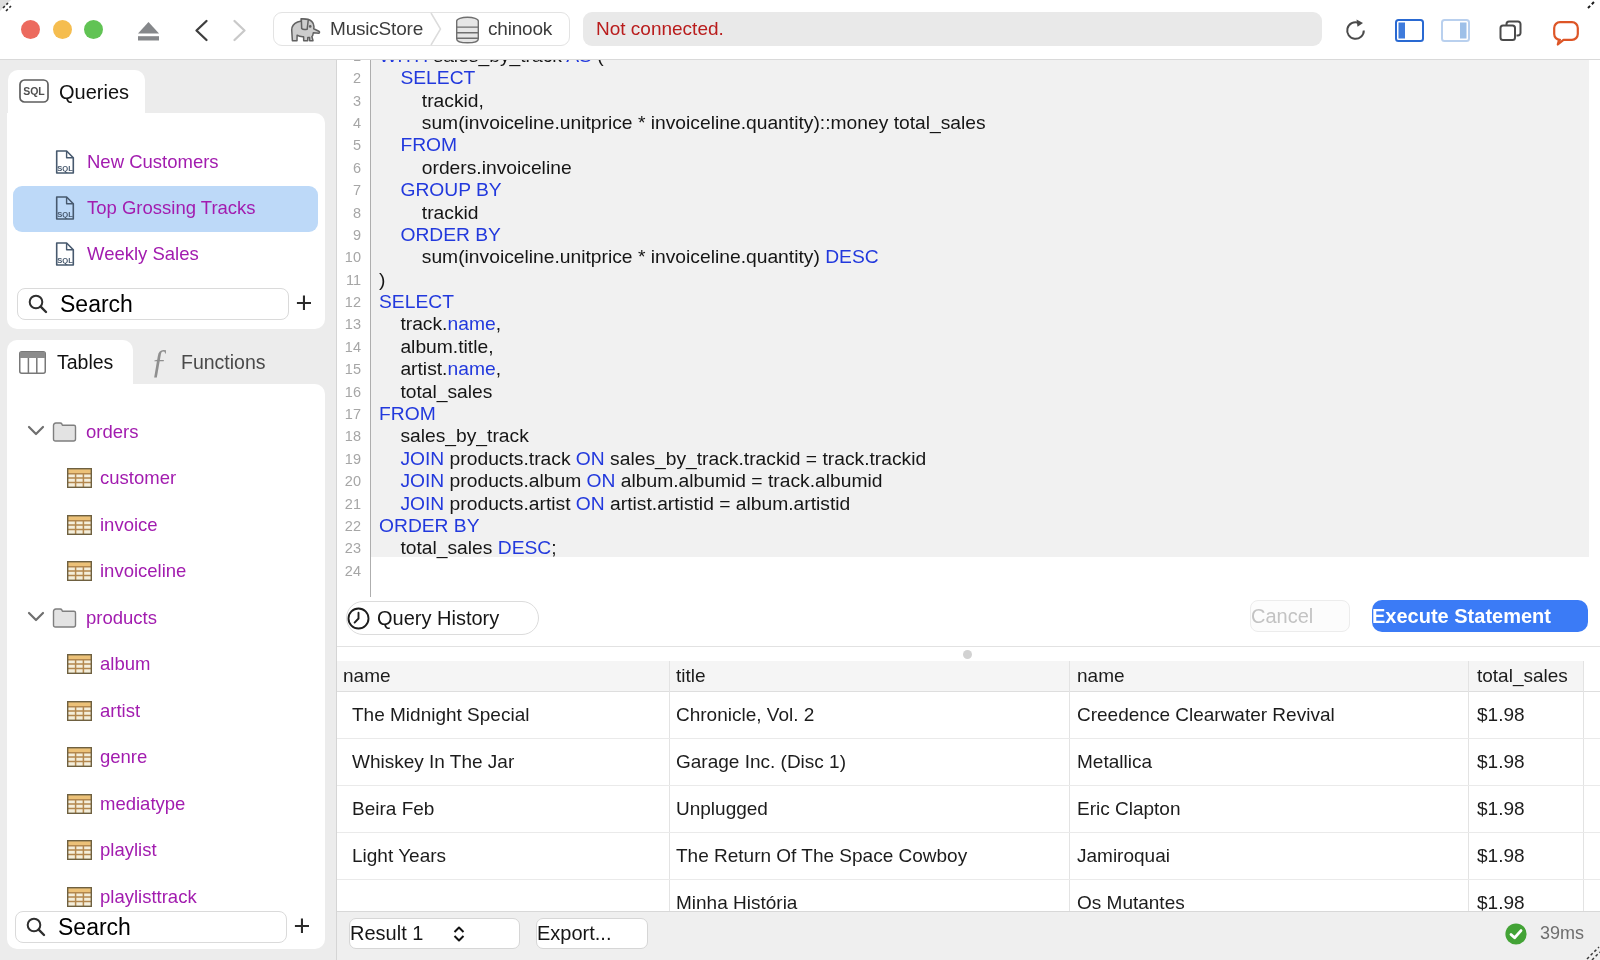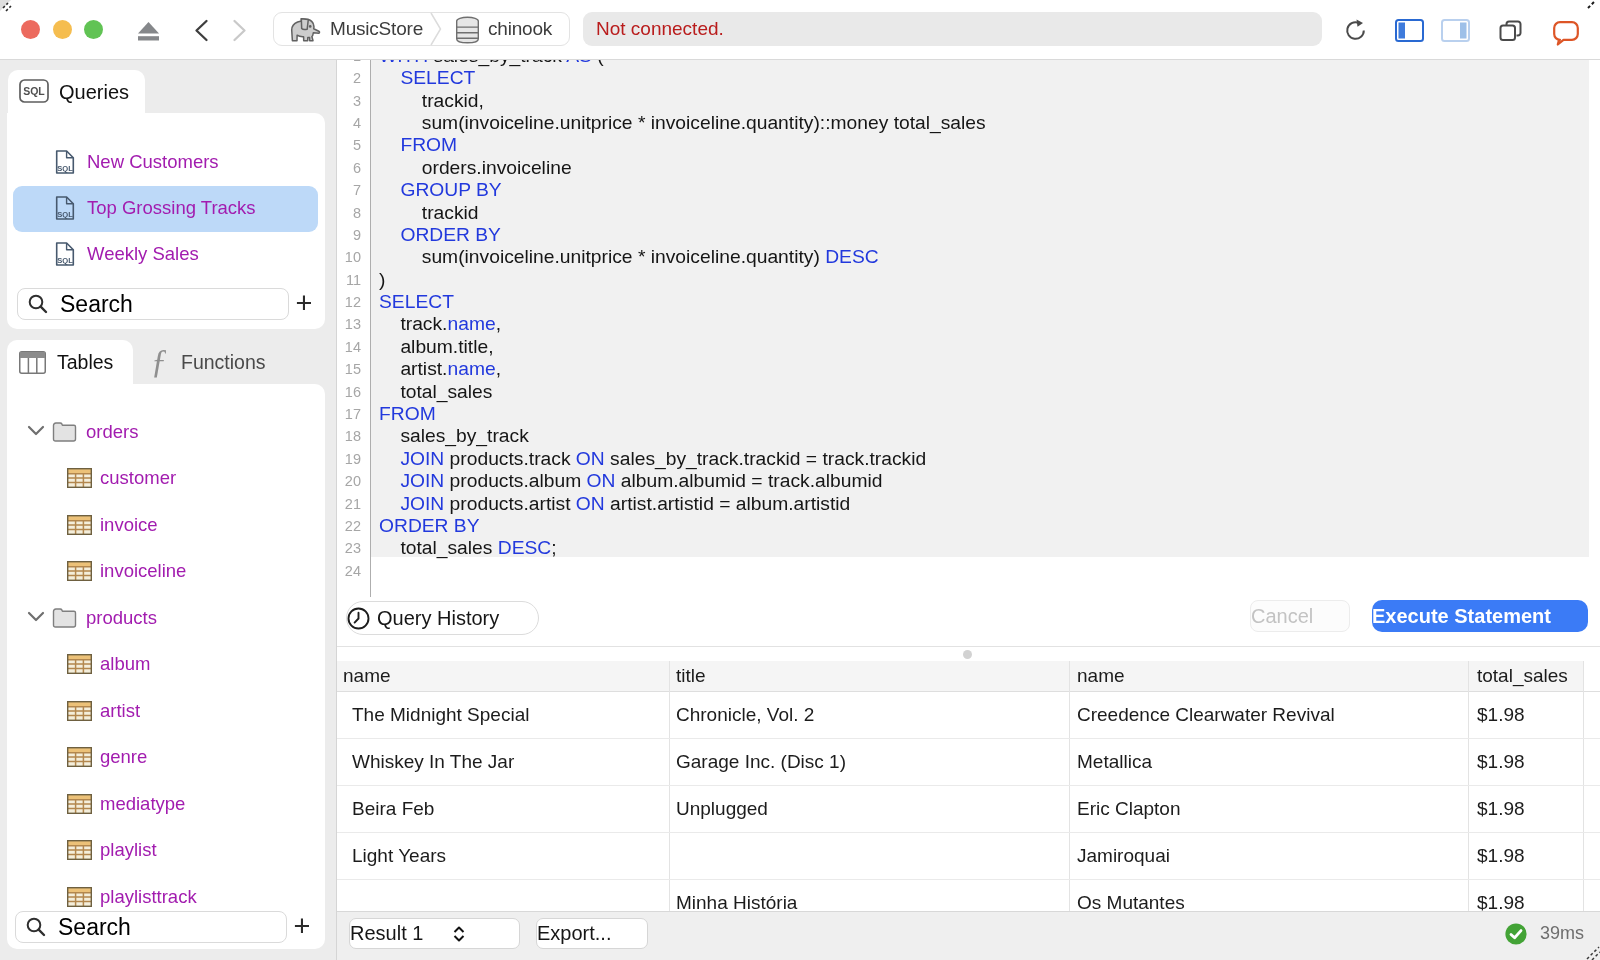--- a/index.html
+++ b/index.html
@@ -81,20 +81,21 @@
 <div class="ab ct" style="left:1477px;top:691.0px;height:47px;line-height:47px">$1.98</div>
 <div class="ab ct" style="left:352px;top:738.0px;height:47px;line-height:47px">Whiskey In The Jar</div>
 <div class="ab ct" style="left:676px;top:738.0px;height:47px;line-height:47px">Garage Inc. (Disc 1)</div>
 <div class="ab ct" style="left:1077px;top:738.0px;height:47px;line-height:47px">Metallica</div>
 <div class="ab ct" style="left:1477px;top:738.0px;height:47px;line-height:47px">$1.98</div>
 <div class="ab ct" style="left:352px;top:785.0px;height:47px;line-height:47px">Beira Feb</div>
 <div class="ab ct" style="left:676px;top:785.0px;height:47px;line-height:47px">Unplugged</div>
 <div class="ab ct" style="left:1077px;top:785.0px;height:47px;line-height:47px">Eric Clapton</div>
 <div class="ab ct" style="left:1477px;top:785.0px;height:47px;line-height:47px">$1.98</div>
 <div class="ab ct" style="left:352px;top:832.0px;height:47px;line-height:47px">Light Years</div>
+<div class="ab ct" style="left:676px;top:832.0px;height:47px;line-height:47px">The Return Of The Space Cowboy</div>
 <div class="ab ct" style="left:1077px;top:832.0px;height:47px;line-height:47px">Jamiroquai</div>
 <div class="ab ct" style="left:1477px;top:832.0px;height:47px;line-height:47px">$1.98</div>
 <div class="ab ct" style="left:676px;top:879.0px;height:47px;line-height:47px">Minha História</div>
 <div class="ab ct" style="left:1077px;top:879.0px;height:47px;line-height:47px">Os Mutantes</div>
 <div class="ab ct" style="left:1477px;top:879.0px;height:47px;line-height:47px">$1.98</div>
 
 <div class="ab" style="left:337px;top:911px;width:1263px;height:49px;background:#efefef;border-top:1px solid #d8d8d8;box-sizing:border-box"></div>
 <div class="btn" style="left:349px;top:918px;width:171px;height:31px;line-height:29px;border-radius:7px;border-color:#d6d6d6">Result 1
   <svg style="vertical-align:-2px;margin-left:24px" width="12" height="16" viewBox="0 0 12 16">
    <path d="M1.5 6 L6 1.5 L10.5 6 M1.5 10 L6 14.5 L10.5 10" fill="none" stroke="#111" stroke-width="2" stroke-linejoin="round"></path>

